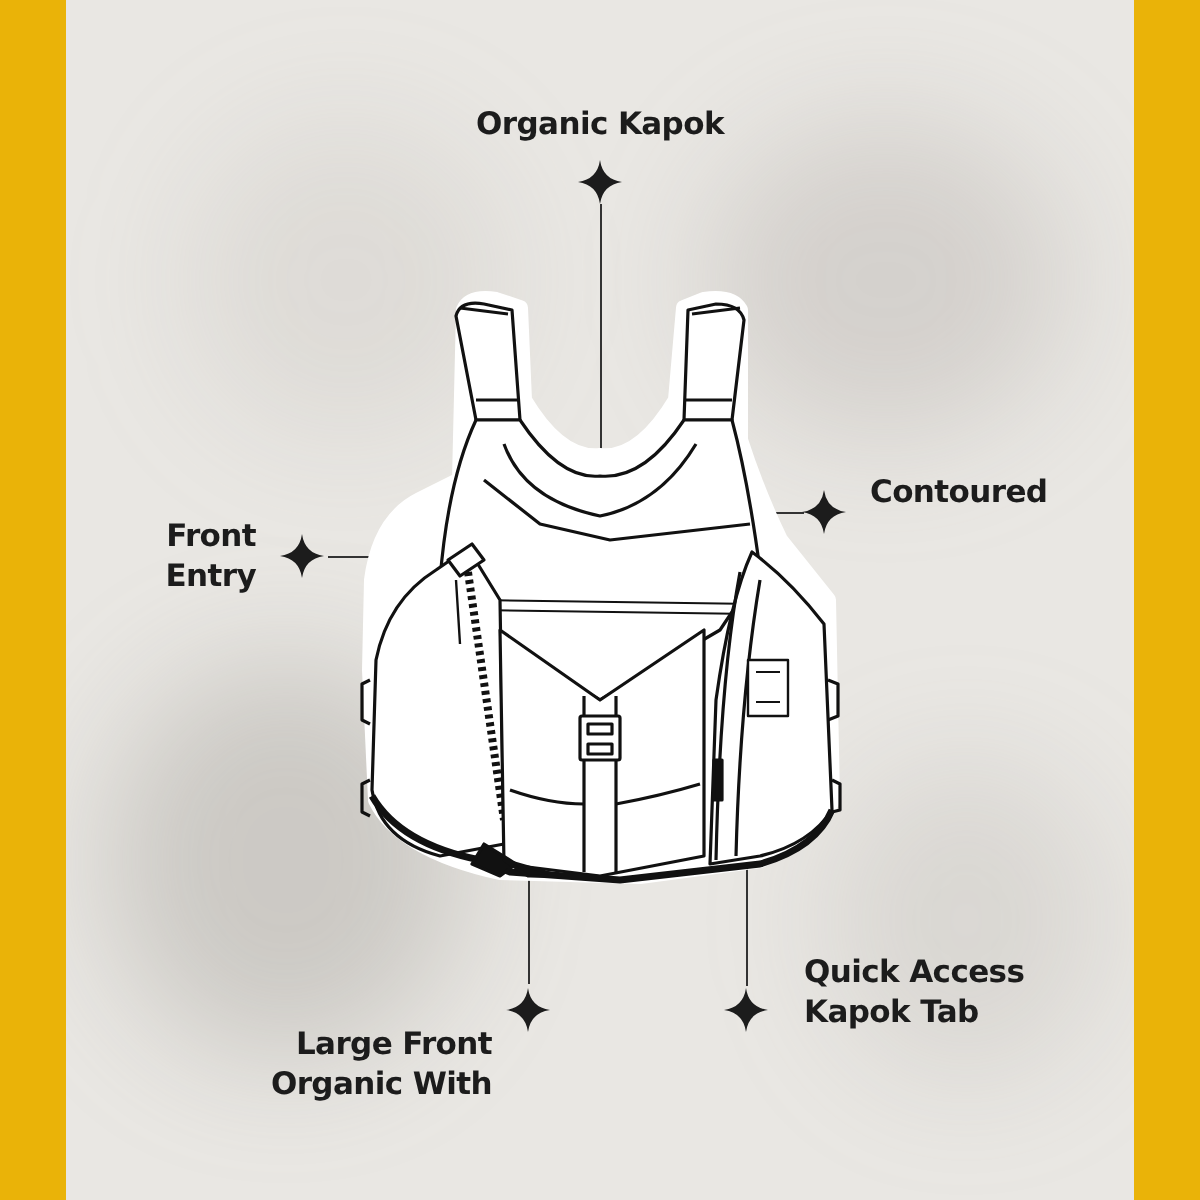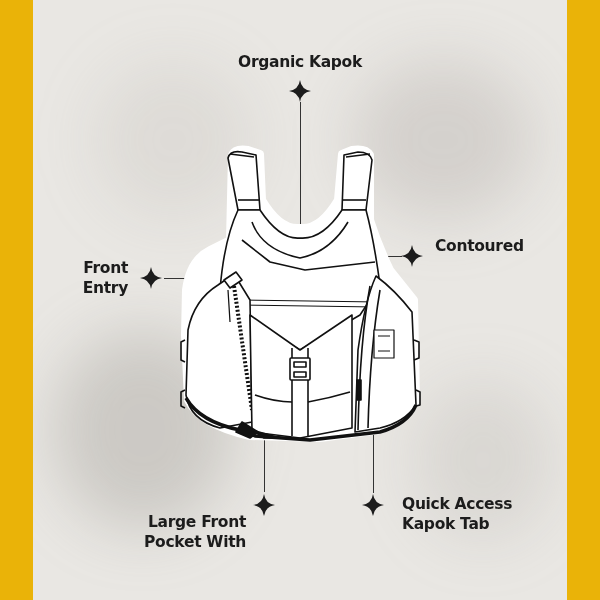--- a/index.html
+++ b/index.html
@@ -168,20 +168,20 @@
     <span>Contoured</span>
   </div>
 
   <div class="label right" style="left:70px;top:258px;width:58px;">
     <span>Front</span>
     <span>Entry</span>
   </div>
 
   <div class="label right" style="left:100px;top:512px;width:146px;">
     <span>Large Front</span>
-    <span>Pocket With</span>
+    <span>Organic With</span>
   </div>
 
-  <div class="label left" style="left:402px;top:494px;">
+  <div class="label left" style="left:402px;top:476px;">
     <span>Quick Access</span>
     <span>Kapok Tab</span>
   </div>
 </div>
 
 </body></html>

